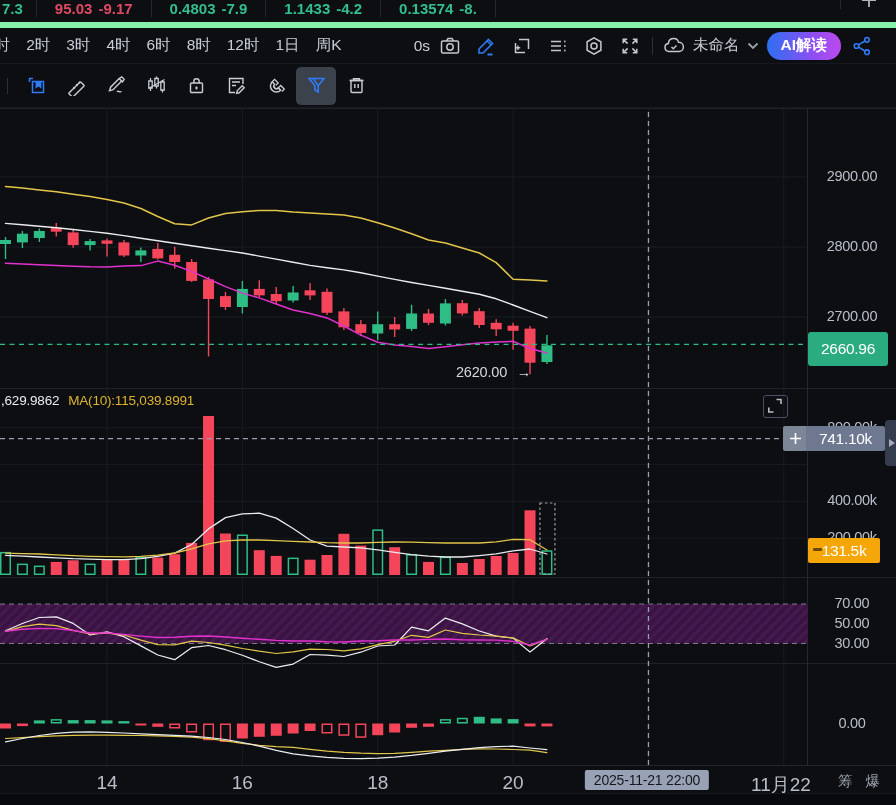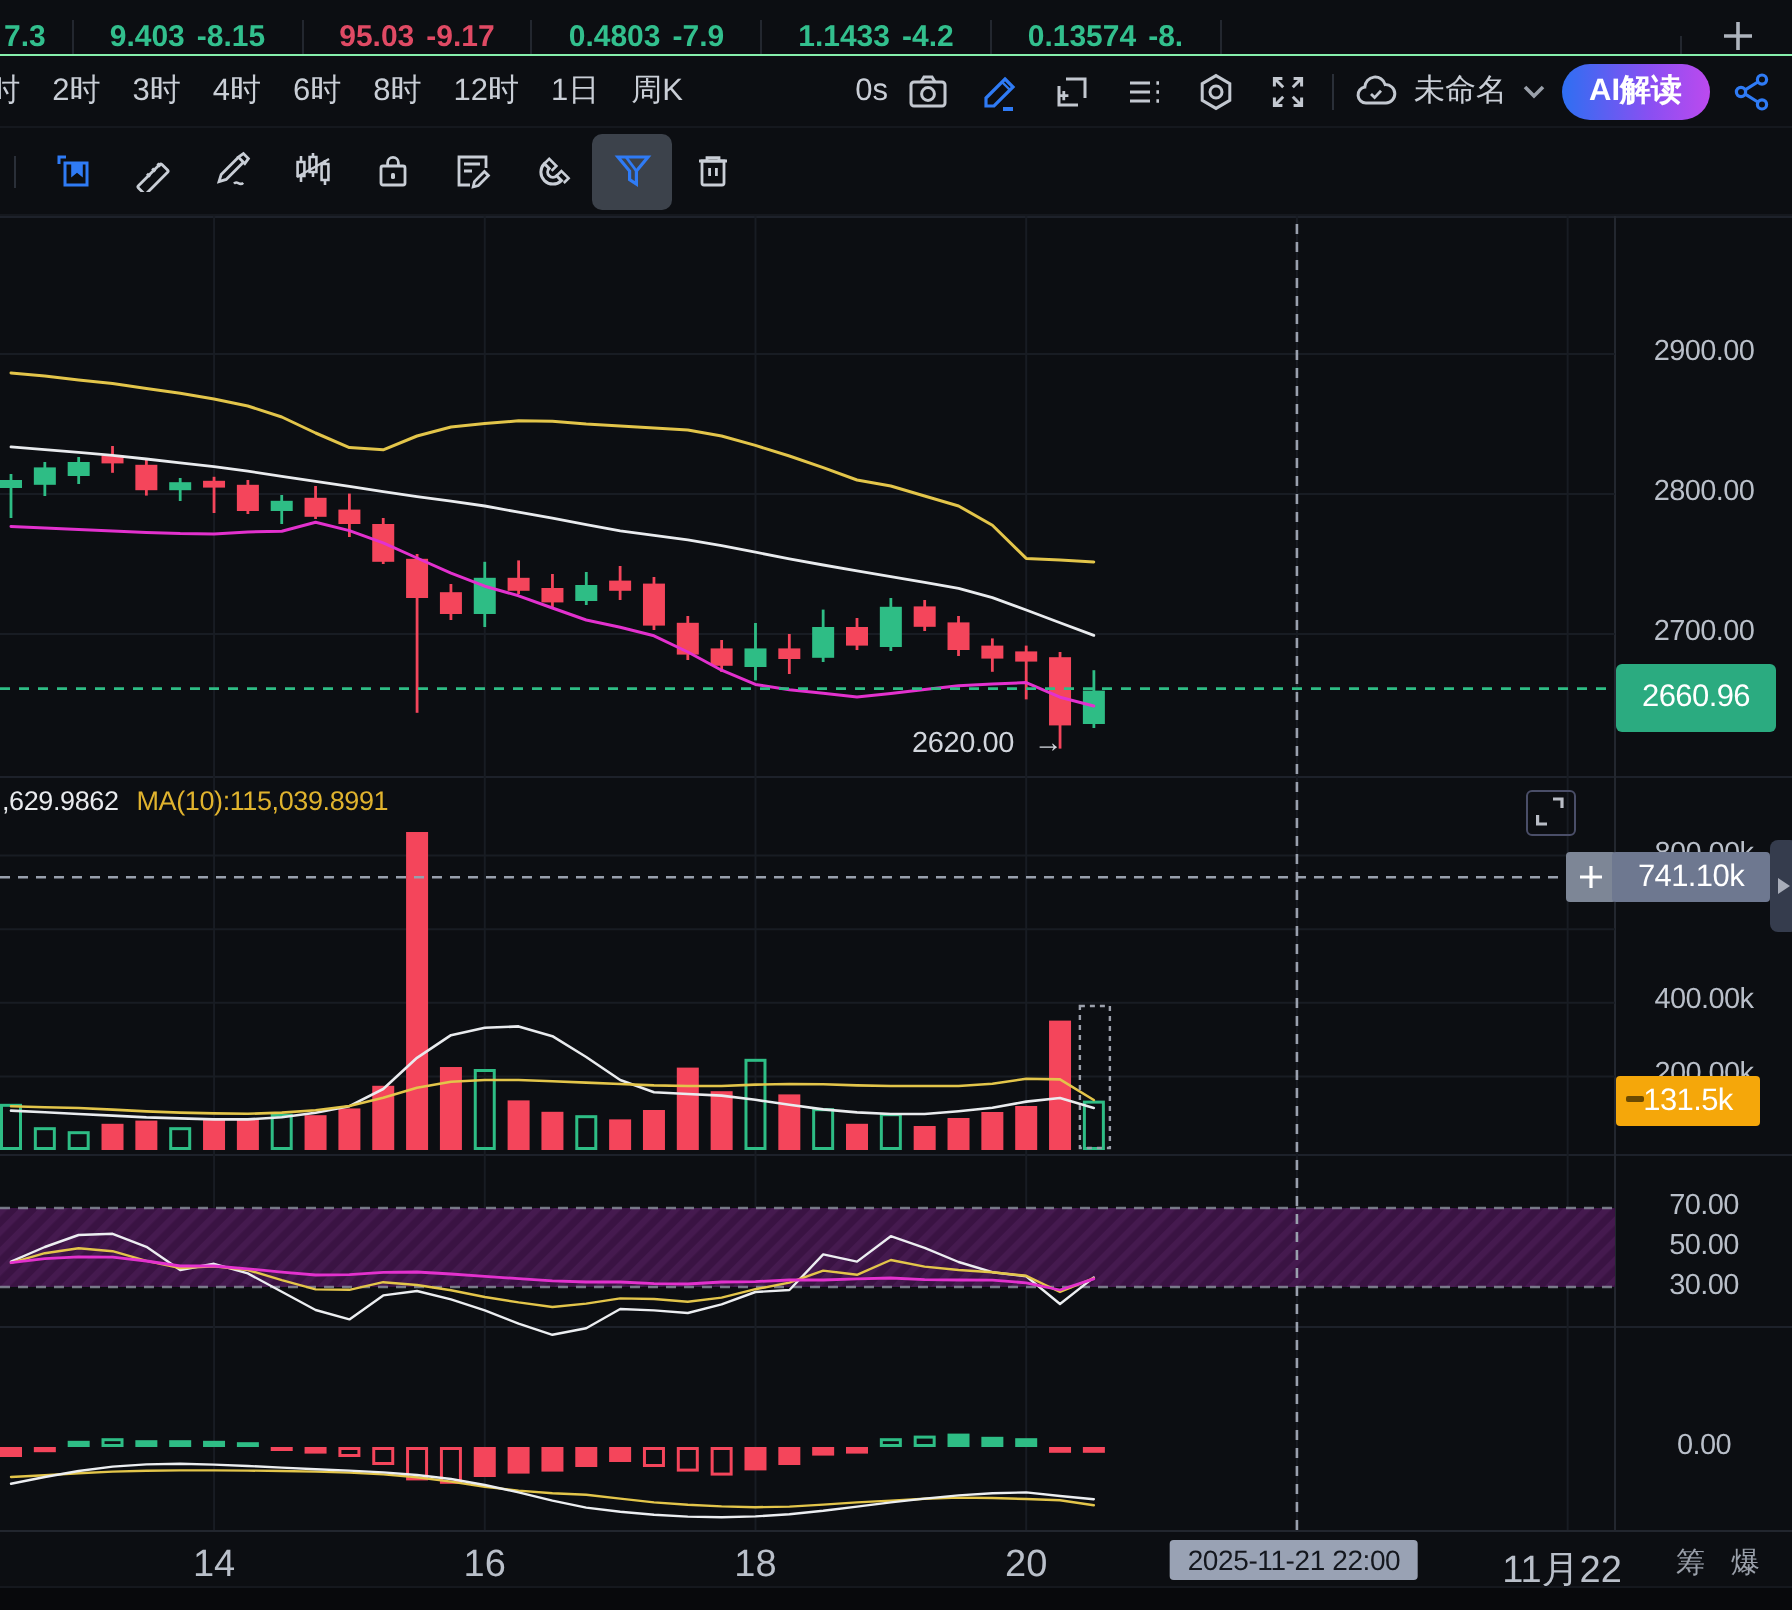--- a/index.html
+++ b/index.html
@@ -1,36 +1,36 @@
 <!DOCTYPE html>
 <html style="--bg: #0c0e12; --panel_line: #1d212a; --grid: #181c23; --axis_text: #b9bfc9; --up: #2ebd85; --down: #f4455b; --boll_up: #e3c54a; --boll_mid: #e9ebee; --boll_low: #e331ce; --vol_ma5: #e9ebee; --vol_ma10: #e3c54a; --rsi_band: #3a1343; --crosshair: #99a0ad; --blue: #2f7bf5; --last_badge: #2bab80; --crosshair_badge: #6e7890; --orange_badge: #f5a70a; --date_badge_bg: #99a2b4; --date_badge_text: #14171e; --text: #c8cdd5; --muted: #8f96a1;"><head>
 <meta charset="utf-8">
 <style>
   html,body{margin:0;padding:0;background:#000;}
   *{box-sizing:border-box;}
   #app{position:relative;width:896px;height:805px;overflow:hidden;
        background:var(--bg,#0c0e12);color:var(--text,#c8cdd5);
        font-family:"Liberation Sans","DejaVu Sans",sans-serif;}
   
-  .ticker-row{position:absolute;top:0;left:0;width:896px;height:28px;display:flex;align-items:flex-end;
-      border-bottom:1px solid #86efac;overflow:hidden;}
+  .ticker-row{position:absolute;top:0;left:0;width:896px;height:28px;display:flex;align-items:flex-start;
+      border-bottom:6px solid #86efac;overflow:hidden;}
   .ticker-item{display:flex;align-items:center;gap:6px;padding:0 18px;border-right:1px solid #23272f;
       font-size:15px;font-weight:700;letter-spacing:0;white-space:nowrap;}
   .ticker-item.up{color:#32bf8d;}
   .ticker-item.down{color:#e04a64;}
   .ticker-item.neutral{color:#eaecef;}
   .ticker-item:first-child{padding-left:2px;padding-right:13px;}
   .ticker-item:last-child{border-right:none;}
   .ticker-plus{margin-left:auto;min-width:56px;border-left:1px solid #23272f;display:flex;align-items:flex-start;justify-content:center;color:#aeb4bd;}
   .ticker-plus svg{margin-top:-9px;}
   .interval-row{position:absolute;top:28px;left:0;width:896px;height:36px;display:flex;align-items:center;
       border-bottom:1px solid #15181e;font-size:15.5px;color:#c9ced6;}
   .interval-item{padding:0 8px;cursor:pointer;white-space:nowrap;}
   .interval-item:first-child{margin-left:-22px;}
-  .iv-right{margin-left:auto;display:flex;align-items:center;gap:0;padding-right:2px;white-space:nowrap;}
+  .iv-right{margin-left:auto;display:flex;align-items:center;gap:0;padding-right:16px;white-space:nowrap;}
   .iv-btn{width:36px;height:30px;flex-shrink:0;display:flex;align-items:center;justify-content:center;color:#c3c8d0;}
   .iv-sep{width:1px;height:18px;background:#2a2f38;margin:0 4px;}
   .workspace{display:flex;align-items:center;gap:7px;padding:0 5px;color:#c9ced6;font-size:15.5px;white-space:nowrap;flex-shrink:0;}
   .ai-pill{height:28px;padding:0 14px;border-radius:14px;display:flex;align-items:center;color:#fff;white-space:nowrap;flex-shrink:0;
       font-size:15.5px;font-weight:600;background:linear-gradient(90deg,#2e6ff2,#8a4ff2 60%,#bc4aee);margin:0 3px;}
   .tool-row{position:absolute;top:64px;left:0;width:896px;height:44px;display:flex;align-items:center;
       border-bottom:1px solid #15181e;}
   .tool-lead-sep{width:1px;height:16px;background:#2a2f38;margin-left:7px;margin-right:8px;}
   .tool-btn{width:40px;height:38px;display:flex;align-items:center;justify-content:center;color:#c9ced6;border-radius:5px;}
   .tool-btn.active{background:#3c424b;}
@@ -63,24 +63,20 @@
 </style>
 </head>
 <body>
 
 <div id="app" style="background: rgb(12, 14, 18);">
 
   <div class="ticker-row">
 
   <div class="ticker-item up">
         <span>7.3</span>
-      </div>
-      <div class="ticker-item up">
-        <span>9.403</span>
-        <span>-8.15</span>
       </div>
       <div class="ticker-item down">
         <span>95.03</span>
         <span>-9.17</span>
       </div>
       <div class="ticker-item up">
         <span>0.4803</span>
         <span>-7.9</span>
       </div>
       <div class="ticker-item up">

